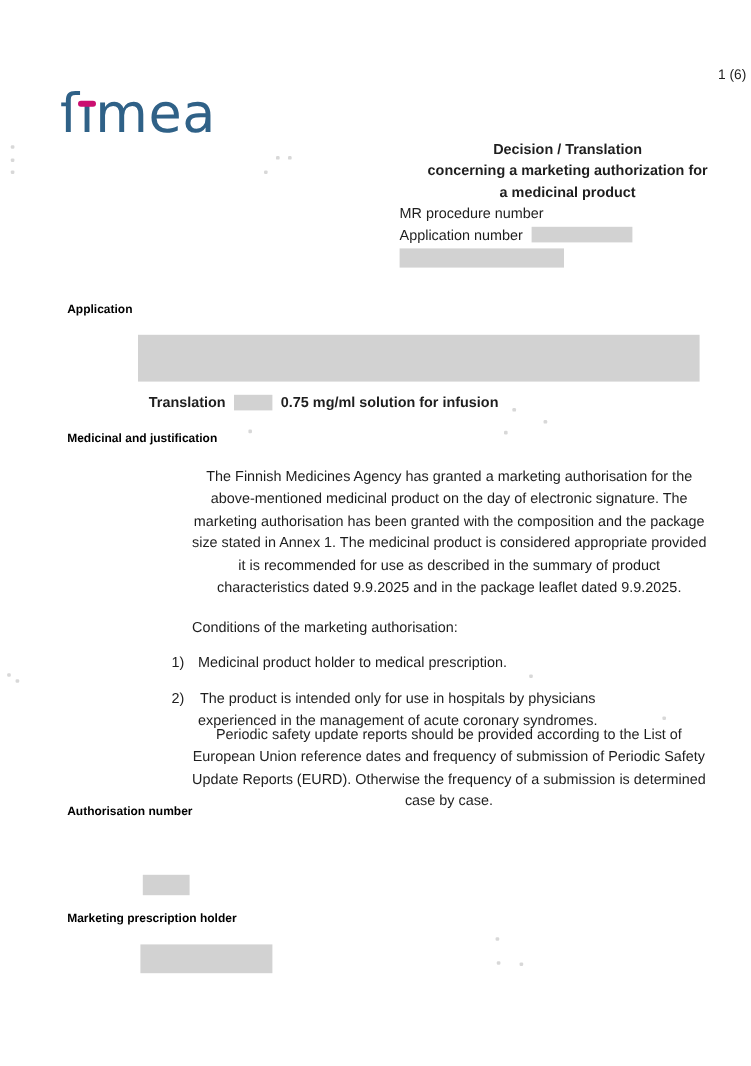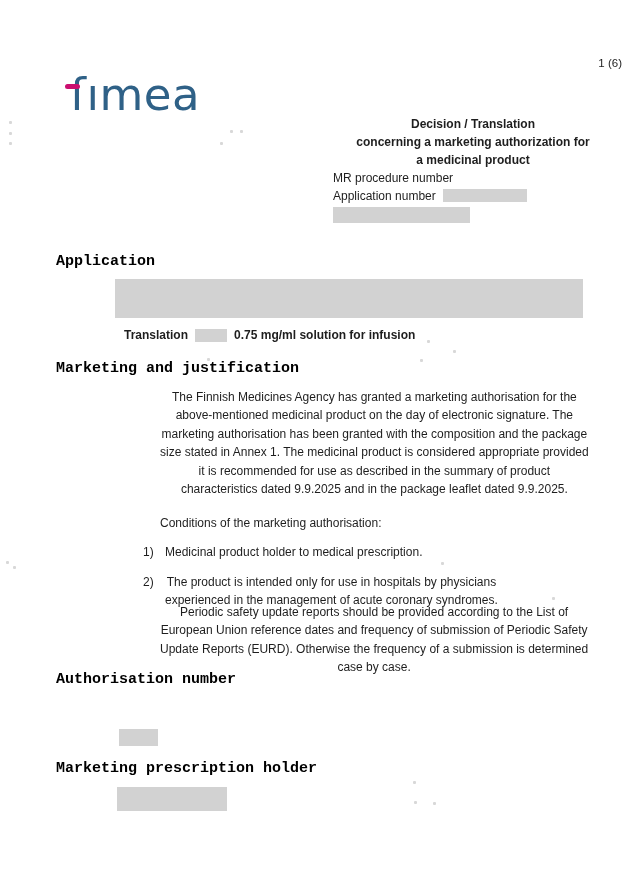--- a/index.html
+++ b/index.html
@@ -9,40 +9,40 @@
     background:#ffffff;
     overflow:hidden;
     font-family:"Liberation Sans","DejaVu Sans",sans-serif;
     color:var(--text,#1e1e1e);
     padding-left:45px;
   }
   .pre{white-space:pre;text-align:center;}
 
   .page-number{position:absolute;top:57px;right:49px;font-size:11.5px;color:#1e1e1e;}
 
-  .logo{position:absolute;left:50px;top:72px;width:150px;height:55px;text-align:right;}
+  .logo{position:absolute;left:50px;top:72px;width:150px;height:55px;}
   .logo-text{
     font-family:"DejaVu Sans",sans-serif;
     font-size:45px;line-height:1;
     letter-spacing:.5px;
     color:var(--logo-blue,#2f6187);
   }
   .logo-dash{
     position:absolute;left:15px;top:12px;
     width:15px;height:5px;border-radius:2.5px;
     background:var(--logo-magenta,#cb0f70);
   }
 
   .header-block{position:absolute;left:333px;top:115px;width:280px;font-size:12px;line-height:18.1px;}
   .header-title{font-weight:700;}
   .redaction{background:var(--redaction,#d2d2d2);}
   .inline-red{display:inline-block;width:84px;height:13px;vertical-align:-2px;margin-left:7px;}
   .mr-red{width:137px;height:16px;margin-top:2px;}
 
-  .heading{position:absolute;left:56px;font-size:15px;font-weight:700;color:#000000;font-family:Liberation Mono, monospace;}
+  .heading{position:absolute;left:56px;font-size:10px;font-weight:700;color:#000000;}
 
   .big-red{position:absolute;left:115px;top:279px;width:468px;height:39px;}
   .product-line{
     position:absolute;left:124px;top:328px;
     display:flex;align-items:center;gap:7px;
     font-size:12px;font-weight:700;
   }
   .small-red{width:32px;height:13px;}
 
   .para{position:absolute;left:124px;font-size:12px;line-height:18.4px;margin-left:36px;}
@@ -82,21 +82,21 @@
   <div class="heading" style="top:253px">Application</div>
 
   <div class="redaction big-red"></div>
 
   <div class="product-line">
     <span>Translation</span>
     <span class="redaction small-red"></span>
     <span>0.75 mg/ml solution for infusion</span>
   </div>
 
-  <div class="heading" style="top:360px">Marketing and justification</div>
+  <div class="heading" style="top:360px">Medicinal and justification</div>
 
   <div class="para pre" style="top:388px">The Finnish Medicines Agency has granted a marketing authorisation for the
 above-mentioned medicinal product on the day of electronic signature. The
 marketing authorisation has been granted with the composition and the package
 size stated in Annex 1. The medicinal product is considered appropriate provided
 it is recommended for use as described in the summary of product
 characteristics dated 9.9.2025 and in the package leaflet dated 9.9.2025.</div>
 
   <div class="para" style="top:514px">Conditions of the marketing authorisation:</div>
 

